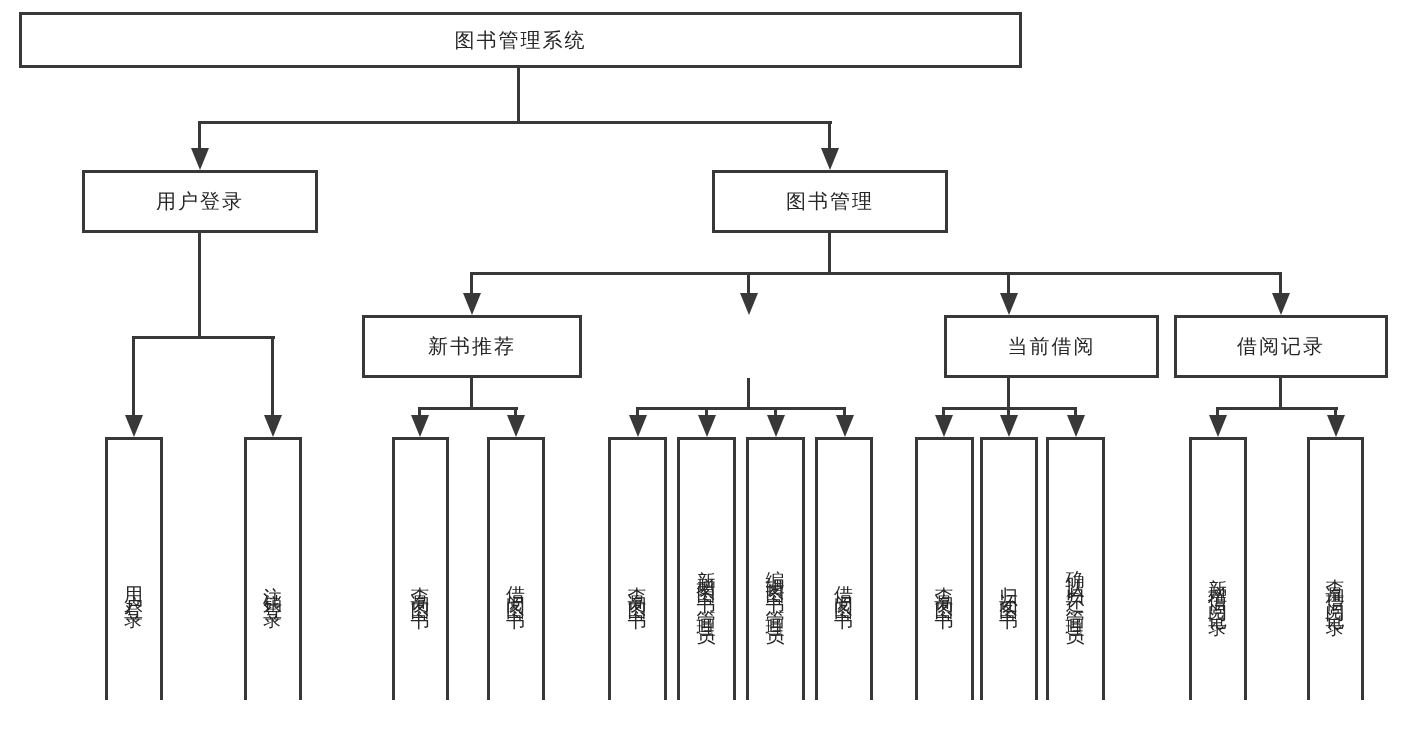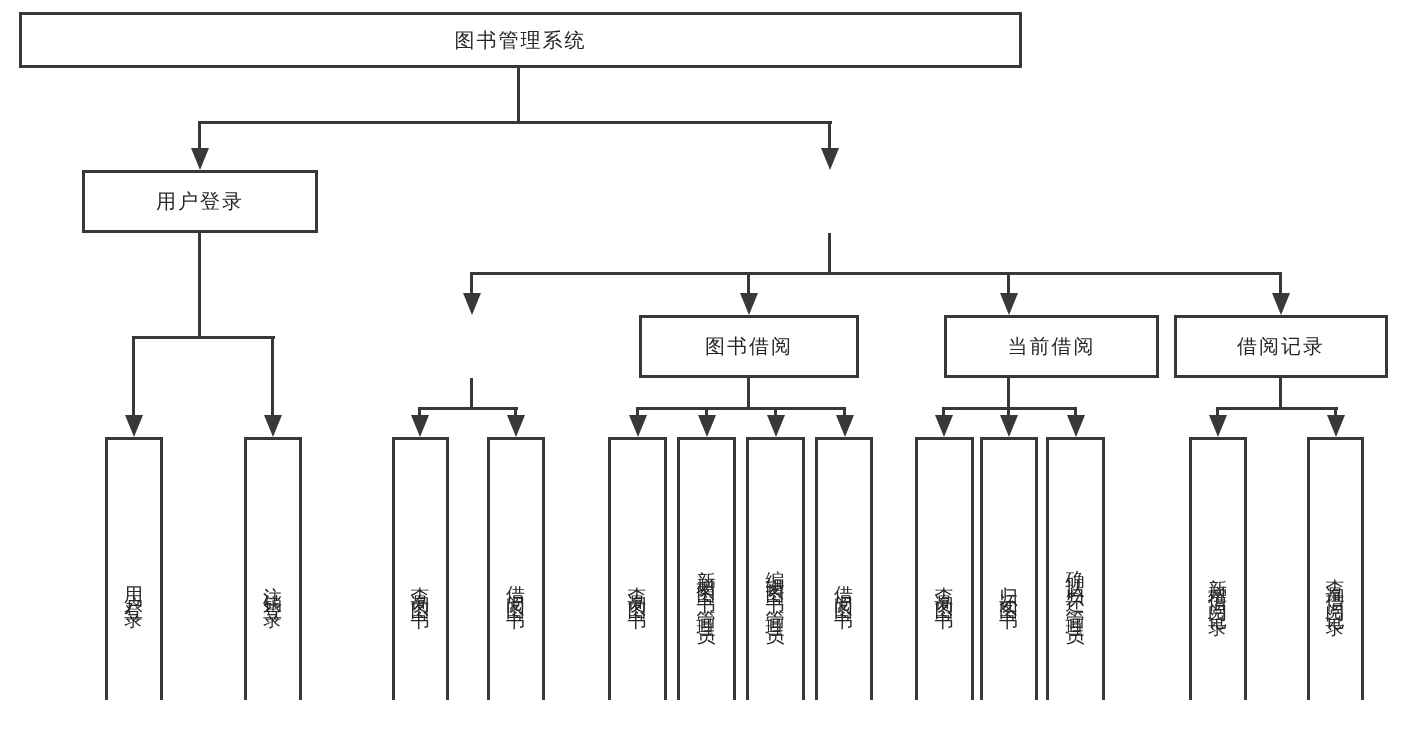--- a/index.html
+++ b/index.html
@@ -34,23 +34,26 @@
 
 <div id="canvas">
 
   <div class="box" style="left:19px;top:12px;width:1003px;height:56px">
     <span>图书管理系统</span>
   </div>
 
   <div class="box" style="left:82px;top:170px;width:236px;height:63px">
     <span>用户登录</span>
   </div>
+  <div class="box" style="left:712px;top:170px;width:236px;height:63px">
+    <span>图书管理</span>
+  </div>
 
-  <div class="box" style="left:639px;top:315px;width:220px;height:63px">
-    <span>图书借阅</span>
+  <div class="box" style="left:362px;top:315px;width:220px;height:63px">
+    <span>新书推荐</span>
   </div>
   <div class="box" style="left:944px;top:315px;width:215px;height:63px">
     <span>当前借阅</span>
   </div>
   <div class="box" style="left:1174px;top:315px;width:214px;height:63px">
     <span>借阅记录</span>
   </div>
 
   <div class="box vbox" style="left:105px;top:437px;width:58px;height:300px">
     <span class="vtxt">用户登录</span>

